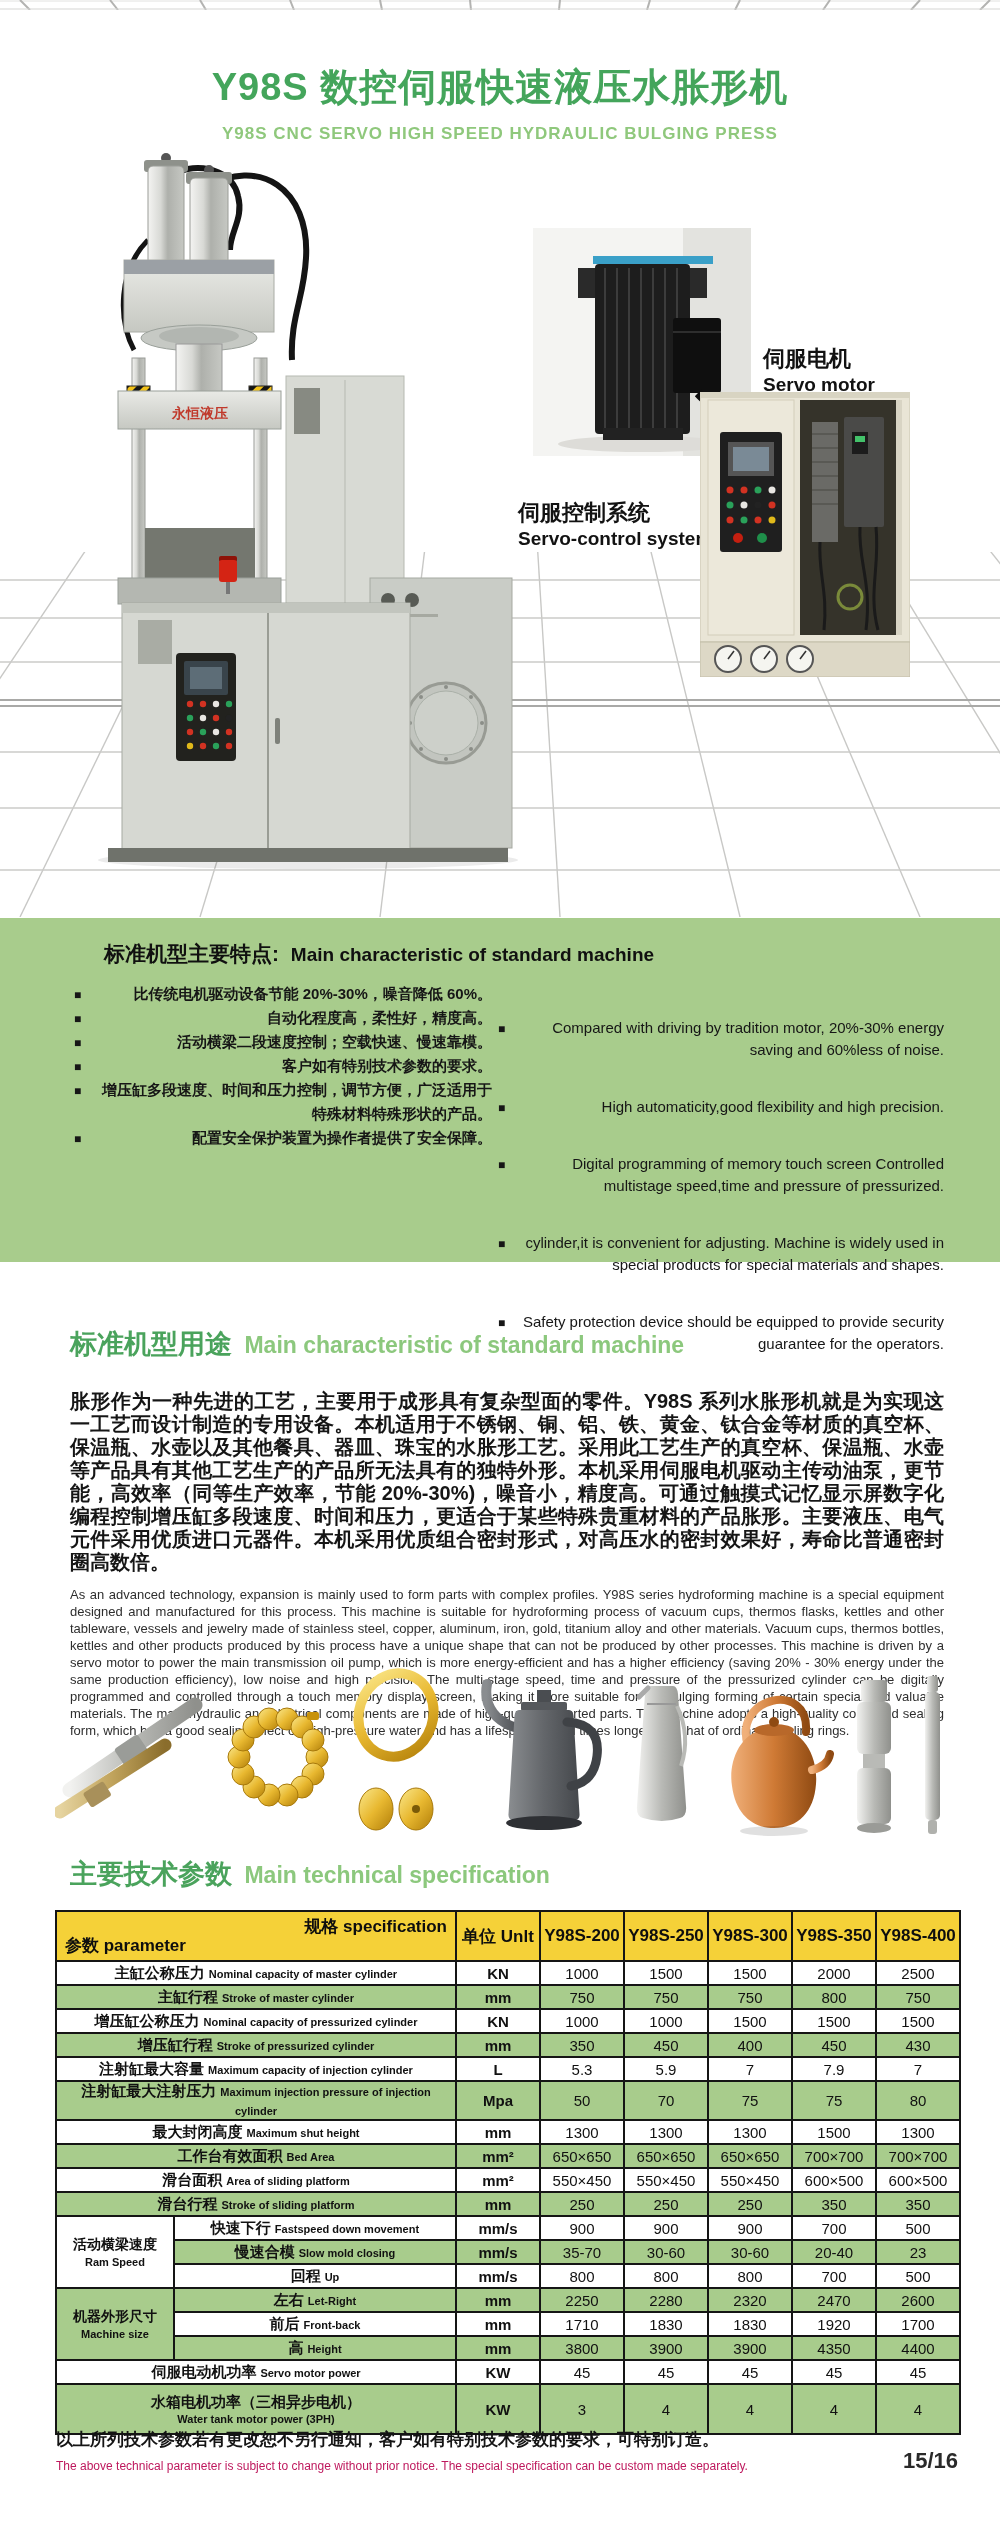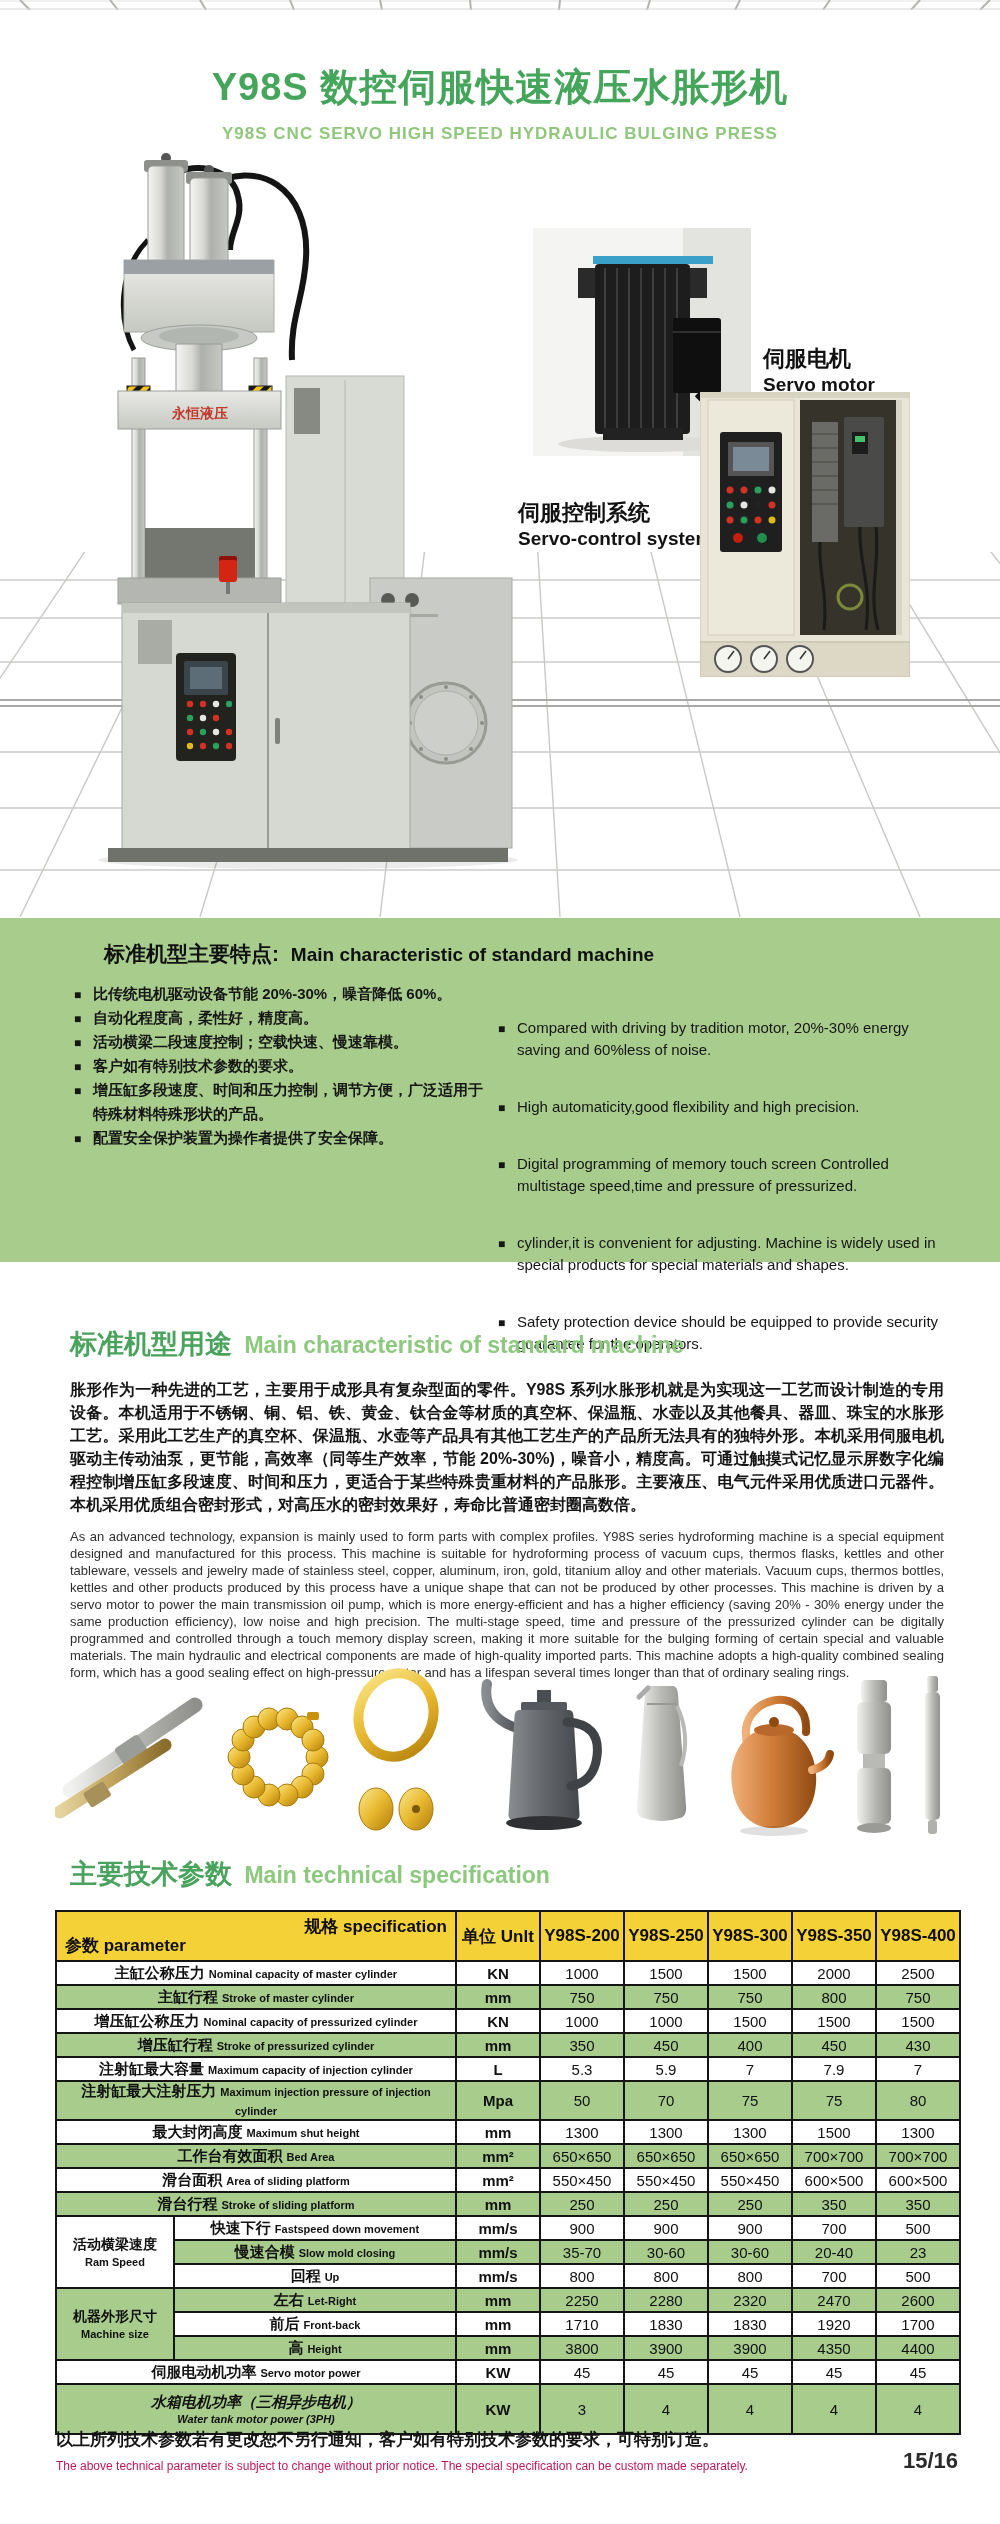--- a/index.html
+++ b/index.html
@@ -35,33 +35,33 @@
 
   
   .features-section {
     position:absolute; left:0; top:918px; width:1000px; height:344px;
     background:#a8cc8c;
   }
   .features-heading { margin:22px 0 0 104px; font-size:21px; font-weight:700; color:#101010; }
   .features-heading .en { font-size:19px; margin-left:6px; }
   .features-cols { display:flex; margin:14px 0 0 74px; }
   .features-list { list-style:none; margin:0; padding:0; }
-  .features-list li { position:relative; padding-left:19px; }
+  .features-list li { position:relative; padding-left:19px;text-align:right; }
   .features-list li::before { content:"■"; position:absolute; left:0; top:1px; font-size:12px; }
   .features-list.cn { width:418px; }
   .features-list.cn li { font-size:15px; font-weight:600; line-height:24px; color:#161616; }
   .features-list.en { width:446px; margin-left:6px; }
   .features-list.en li { font-size:15px; font-weight:500; line-height:22px; color:#161616;margin-top:35px; }
 
   
   .usage-section { position:absolute; left:70px; top:1326px; width:874px; }
   .section-heading .cn { font-size:27px; font-weight:700; color:#4aa35c; }
   .section-heading .en { font-size:23px; font-weight:700; color:#8cc87d; margin-left:8px; }
   .usage-cn {
-    margin:16px 0 0 0; font-size:16px; font-weight:600; line-height:23px;
+    margin:28px 0 0 0; font-size:20px; font-weight:600; line-height:23px;
     color:#151515; text-align:justify;
   }
   .usage-en {
     margin:12px 0 0 0; font-size:13px; font-weight:400; line-height:17px;
     color:#2e2e2e; text-align:justify;
   }
 
   
   .products-row {
     position:absolute; left:55px; top:1662px; width:895px; height:185px;
@@ -84,21 +84,21 @@
   .corner-top { position:absolute; top:3px; right:8px; font-size:17px; font-weight:700; }
   .corner-bottom { position:absolute; bottom:3px; left:8px; font-size:17px; font-weight:700; }
   table.spec tbody tr { height:24px; }
   table.spec tbody tr.tall { height:50px; }
   tr.shade-white td { background:#ffffff; }
   tr.shade-green td { background:#a8cc8c; }
   td.group-cell.gshade-white { background:#ffffff; }
   td.group-cell.gshade-green { background:#a8cc8c; }
   .label-cell .lcn { font-size:15px; font-weight:700; }
   .label-cell .len { font-size:11px; font-weight:700; margin-left:4px; }
-  tr.tall .label-cell .lcn, tr.tall .label-cell .len { display:block; margin:0; line-height:1.4;font-style:italic; }
+  tr.tall .label-cell .lcn, tr.tall .label-cell .len { display:block; margin:0; line-height:1.4; }
   .unit-cell { font-size:15px; font-weight:600; }
   .value-cell { font-size:15px; font-weight:500; }
   .group-cell .gcn { display:block; font-size:14px; font-weight:700; line-height:1.5; }
   .group-cell .gen { display:block; font-size:11px; font-weight:700; line-height:1.3;text-align:center; }
 
   
   .footer-note { position:absolute; left:56px; top:2428px; width:860px; }
   .footer-cn { font-size:17px; font-weight:700; color:#141414; }
   .footer-en { font-size:12px; font-weight:400; color:#be185d; margin-top:8px; }
   .page-number { position:absolute; right:42px; top:2448px; font-size:22px; font-weight:700; color:#2a2a2a; }

